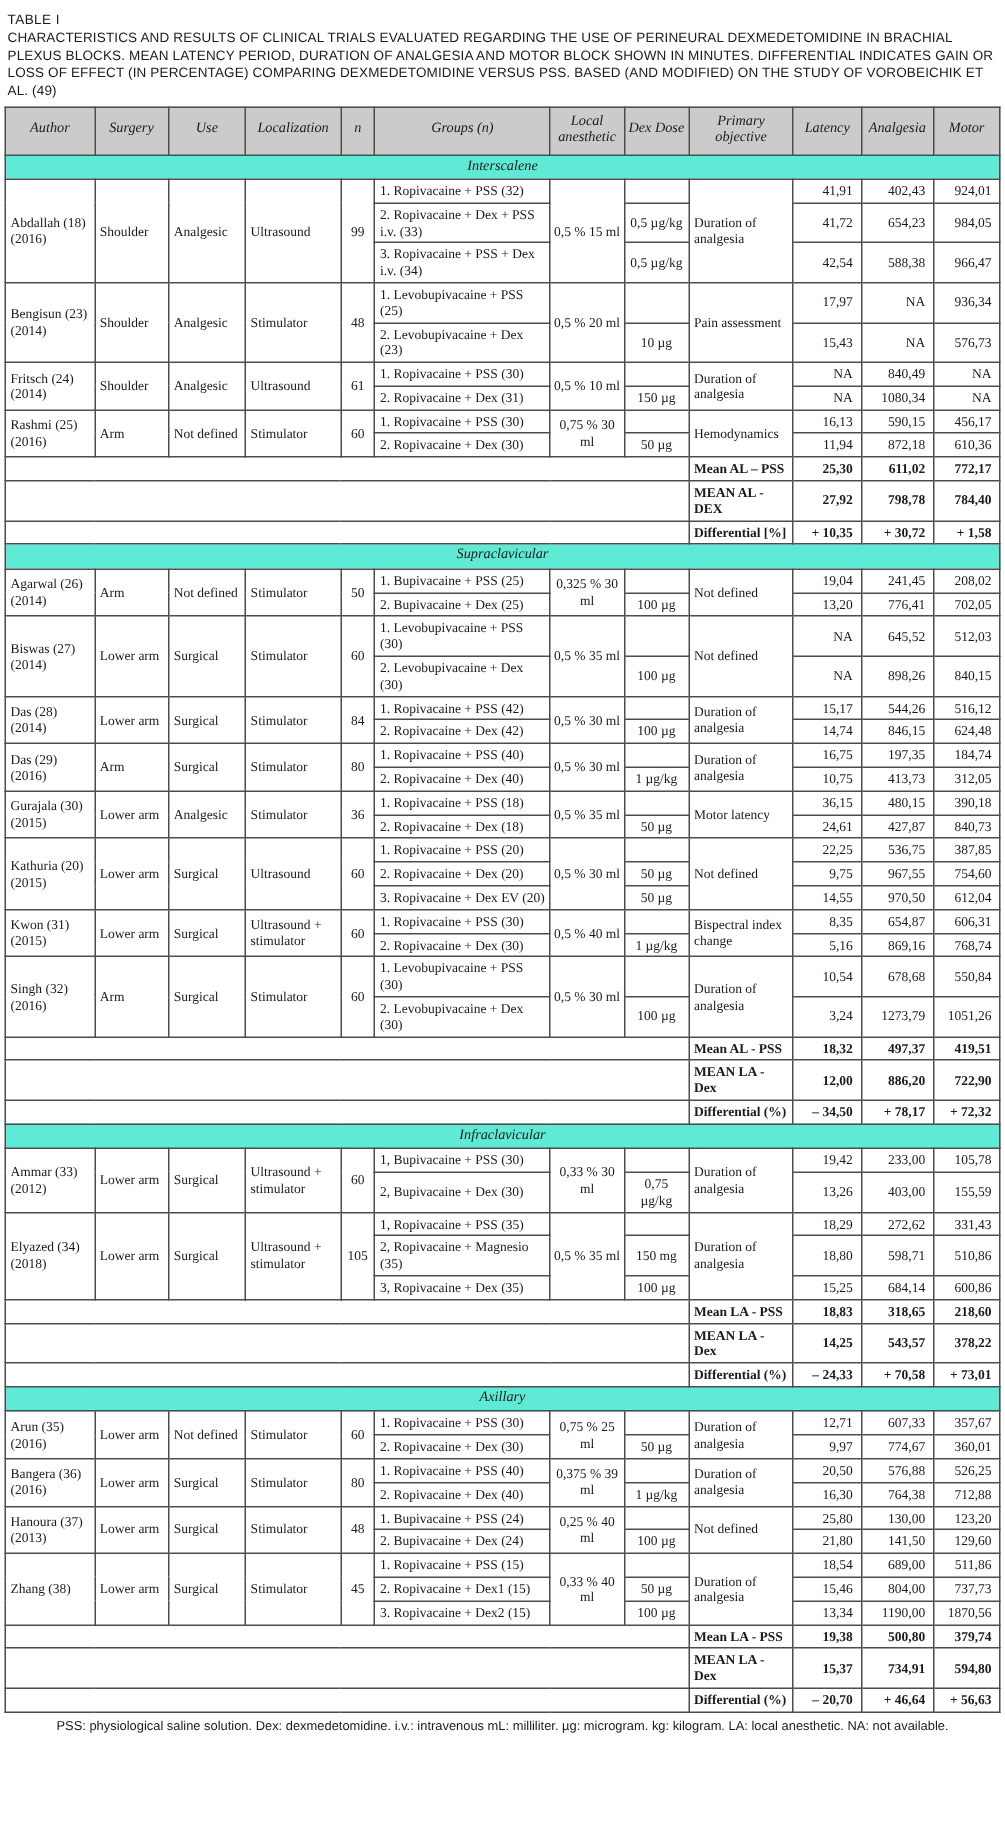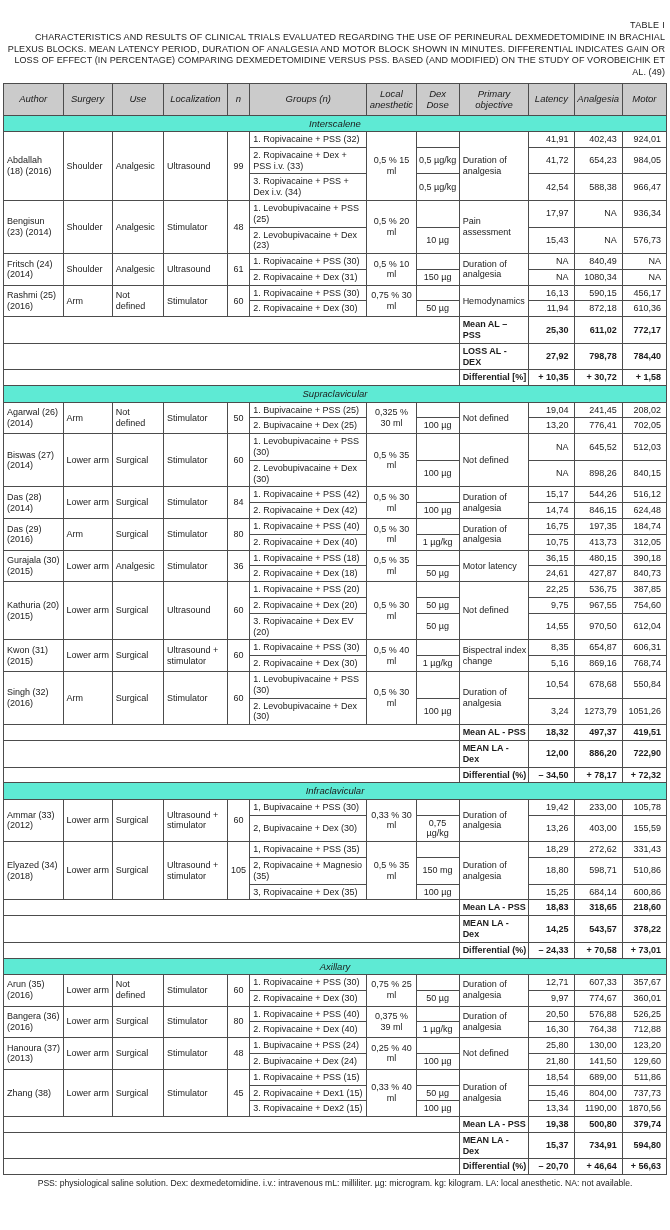--- a/index.html
+++ b/index.html
@@ -4,30 +4,30 @@
 <style>
   html,body { margin:0; padding:0; background:#ffffff; }
   body {
     width:670px;
     font-family:"Liberation Sans", sans-serif;
     color:#1b1b1b;
     -webkit-font-smoothing:antialiased;
   }
   .page { width:670px; box-sizing:border-box; padding:4px 3px 2px 3px; }
 
-  .titleblock { text-align:right; margin:16px auto 4px auto; width:660px; }
+  .titleblock { text-align:left; margin:4px auto 4px auto; width:660px; }
   .table-label { font-size:9px; letter-spacing:0.3px; margin-bottom:2px; }
   .table-caption {
     font-size:9px; line-height:1.3; text-transform:uppercase;
     letter-spacing:0.1px;
   }
 
   table {
     width:664px; margin:0 auto;
-    border-collapse:collapse; table-layout:fixed;
+    border-collapse:collapse; table-layout:fixed;font-family:Liberation Serif, serif;
   }
   th, td {
     border:1px solid #4c4c4c;
     font-size:9px; line-height:1.2;
     padding:2px 2px;
     vertical-align:middle;
     word-wrap:break-word; overflow-wrap:break-word;
     text-align:center;
   }
   thead th {
@@ -187,21 +187,21 @@
         </tr>
         <tr class="summary-row">
           <td colspan="8"></td>
           <td class="left">Mean AL – PSS</td>
           <td class="num">25,30</td>
           <td class="num">611,02</td>
           <td class="num">772,17</td>
         </tr>
         <tr class="summary-row">
           <td colspan="8"></td>
-          <td class="left">LOSS AL - DEX</td>
+          <td class="left">MEAN AL - DEX</td>
           <td class="num">27,92</td>
           <td class="num">798,78</td>
           <td class="num">784,40</td>
         </tr>
         <tr class="summary-row">
           <td colspan="8"></td>
           <td class="left">Differential [%]</td>
           <td class="num">+ 10,35</td>
           <td class="num">+ 30,72</td>
           <td class="num">+ 1,58</td>

